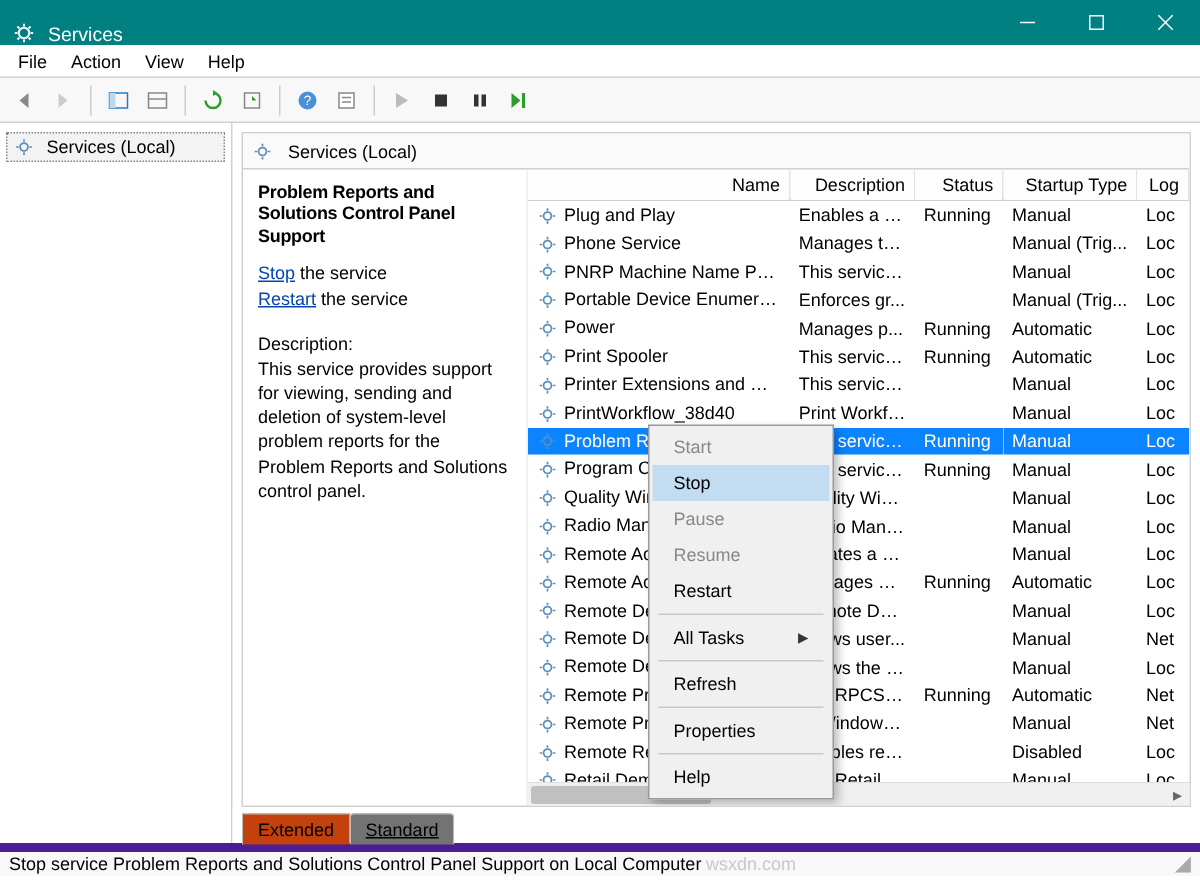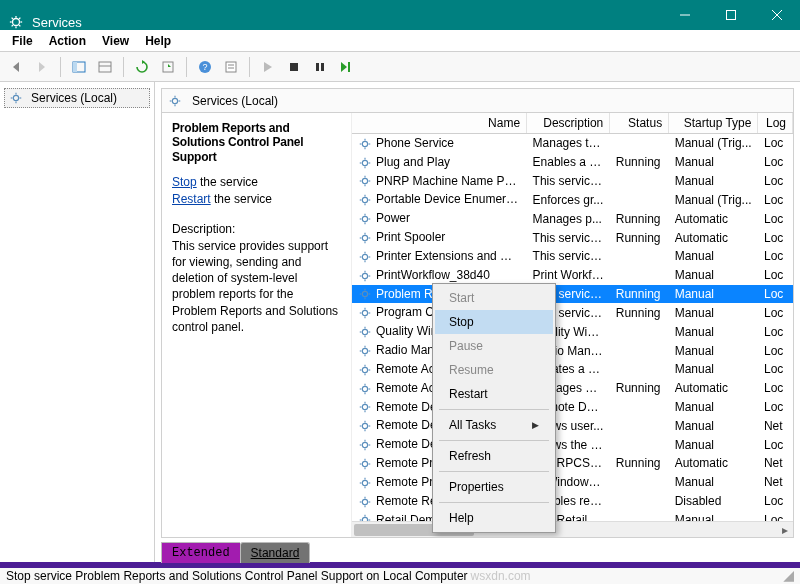--- a/index.html
+++ b/index.html
@@ -2,21 +2,21 @@
 <html><head>
 <meta charset="utf-8">
 <style>
   * { box-sizing: border-box; }
   html, body { margin:0; padding:0; width:800px; height:588px; font-family: "Segoe UI", Tahoma, sans-serif; font-size:12px; color:#000; overflow:hidden; background:#fff; }
   .titlebar { height:30px; background:#008080; display:flex; align-items:flex-end; color:#fff; }
   .titlebar .icon { width:16px; height:16px; margin:0 8px; display:flex;align-items:center;justify-content:center; }
   .titlebar .title { flex:1; font-size:13px; }
   .titlebar .winbtn { width:46px; height:30px; display:flex; align-items:center; justify-content:center; cursor:default; }
   .menubar { height:22px; display:flex; align-items:center; border-bottom:1px solid #d0d0d0; padding:0 4px; background:#fff;}
-  .menubar .mi { padding:2px 8px; cursor:default;font-weight:bold; }
+  .menubar .mi { padding:2px 8px; cursor:default; }
   .toolbar { height:30px; display:flex; align-items:center; padding:0 4px; gap:2px; border-bottom:1px solid #d0d0d0; background:#f8f8f8;}
   .toolbar .tbtn { width:24px; height:24px; display:flex; align-items:center; justify-content:center; border:1px solid transparent; border-radius:2px; cursor:default;}
   .toolbar .sep { width:1px; height:20px; background:#ccc; margin:0 4px;}
   .body { display:flex; height:480px; }
   .leftpane { width:155px; border-right:1px solid #d0d0d0; padding:6px 4px; background:#fff;}
   .leftitem { display:flex; align-items:center; gap:4px; padding:2px 4px; border:1px dotted transparent;}
   .leftitem.active { background:#f3f3f3; border:1px dotted #888;}
   .rightpane { flex:1; display:flex; flex-direction:column; border:1px solid #d0d0d0; margin:6px 6px 0 6px; position:relative; overflow:hidden;}
   .rightheader { height:24px; display:flex; align-items:center; gap:6px; padding:0 6px; border-bottom:1px solid #d0d0d0; background:#fafafa;}
   .rightbody { flex:1; display:flex; overflow:hidden;}
@@ -31,21 +31,21 @@
   table.svc thead th { text-align:right; font-weight:normal; padding:3px 6px; border-right:1px solid #e3e3e3; border-bottom:1px solid #cfcfcf; background:#fdfdfd; position:sticky; top:0;}
   table.svc tbody td { padding:2px 6px; white-space:nowrap; overflow:hidden; text-overflow:ellipsis;}
   table.svc tbody tr.sel td { background:#0a84ff; color:#fff;}
   .gear { width:14px; height:14px; display:inline-flex; align-items:center; justify-content:center; margin-right:4px; vertical-align:middle;}
   .scroll-h { height:16px; background:#f0f0f0; border-top:1px solid #ddd; position:relative;}
   .scroll-h .thumb { position:absolute; left:2px; top:2px; height:12px; width:120px; background:#c0c0c0; border-radius:2px;}
   .scroll-h .arr { position:absolute; top:0; width:16px; height:16px; display:flex;align-items:center;justify-content:center; color:#666;}
   .tabs { display:flex; align-items:flex-end; height:24px; padding-left:6px; gap:0; background:#fff;}
   .tab { padding:3px 10px; font-size:12px; border:1px solid #bbb; border-bottom:none; background:#f3f3f3; cursor:default; position:relative; top:1px;}
   .tab.active { background:#737373; font-weight:normal; border-top-left-radius:3px;border-top-right-radius:3px;text-decoration:underline;}
-  .tab.inactive { border-right:none; background:#a21caf;font-family:Liberation Mono, monospace;}
+  .tab.inactive { border-right:none; background:#c2410c;}
   .statusbar { height:22px; border-top:6px solid #4c1d95; display:flex; align-items:center; padding:0 6px; font-size:12px; background:#f8f8f8;}
   .statusbar .drag { margin-left:auto; color:#aaa; font-size:14px; align-self:flex-end; padding-bottom:1px;}
   
   .ctxmenu { position:absolute; width:124px; background:#f0f0f0; border:1px solid #9a9a9a; box-shadow:3px 3px 6px rgba(0,0,0,.25); padding:2px; z-index:50;}
   .ctxmenu .cmi { padding:5px 14px; font-size:12px; cursor:default; display:flex; justify-content:space-between; align-items:center;}
   .ctxmenu .cmi.disabled { color:#888;}
   .ctxmenu .cmi.hl { background:#c2dcf2;}
   .ctxmenu .cmi.bold { font-weight:normal;}
   .ctxmenu .csep { height:1px; background:#c8c8c8; margin:3px 4px;}
   .tri { font-size:9px; color:#333;}
@@ -239,41 +239,41 @@
                   <td><span class="gear">
                       <svg width="14" height="14" viewBox="0 0 16 16">
                         <circle cx="8" cy="8" r="3" fill="none" stroke="#5a8ebc" stroke-width="1.3"></circle>
                         <g stroke="#5a8ebc" stroke-width="1.3">
                           <line x1="8" y1="2" x2="8" y2="4"></line>
                           <line x1="8" y1="12" x2="8" y2="14"></line>
                           <line x1="2" y1="8" x2="4" y2="8"></line>
                           <line x1="12" y1="8" x2="14" y2="8"></line>
                         </g>
                       </svg>
-                    </span>Phone Service</td>
-                  <td>Manages th...</td>
-                  <td></td>
-                  <td>Manual (Trig...</td>
-                  <td>Loc</td>
-                </tr>
-                <tr>
-                  <td><span class="gear">
-                      <svg width="14" height="14" viewBox="0 0 16 16">
-                        <circle cx="8" cy="8" r="3" fill="none" stroke="#5a8ebc" stroke-width="1.3"></circle>
-                        <g stroke="#5a8ebc" stroke-width="1.3">
-                          <line x1="8" y1="2" x2="8" y2="4"></line>
-                          <line x1="8" y1="12" x2="8" y2="14"></line>
-                          <line x1="2" y1="8" x2="4" y2="8"></line>
-                          <line x1="12" y1="8" x2="14" y2="8"></line>
-                        </g>
-                      </svg>
                     </span>Plug and Play</td>
                   <td>Enables a c...</td>
                   <td>Running</td>
                   <td>Manual</td>
+                  <td>Loc</td>
+                </tr>
+                <tr>
+                  <td><span class="gear">
+                      <svg width="14" height="14" viewBox="0 0 16 16">
+                        <circle cx="8" cy="8" r="3" fill="none" stroke="#5a8ebc" stroke-width="1.3"></circle>
+                        <g stroke="#5a8ebc" stroke-width="1.3">
+                          <line x1="8" y1="2" x2="8" y2="4"></line>
+                          <line x1="8" y1="12" x2="8" y2="14"></line>
+                          <line x1="2" y1="8" x2="4" y2="8"></line>
+                          <line x1="12" y1="8" x2="14" y2="8"></line>
+                        </g>
+                      </svg>
+                    </span>Phone Service</td>
+                  <td>Manages th...</td>
+                  <td></td>
+                  <td>Manual (Trig...</td>
                   <td>Loc</td>
                 </tr>
                 <tr>
                   <td><span class="gear">
                       <svg width="14" height="14" viewBox="0 0 16 16">
                         <circle cx="8" cy="8" r="3" fill="none" stroke="#5a8ebc" stroke-width="1.3"></circle>
                         <g stroke="#5a8ebc" stroke-width="1.3">
                           <line x1="8" y1="2" x2="8" y2="4"></line>
                           <line x1="8" y1="12" x2="8" y2="14"></line>
                           <line x1="2" y1="8" x2="4" y2="8"></line>

